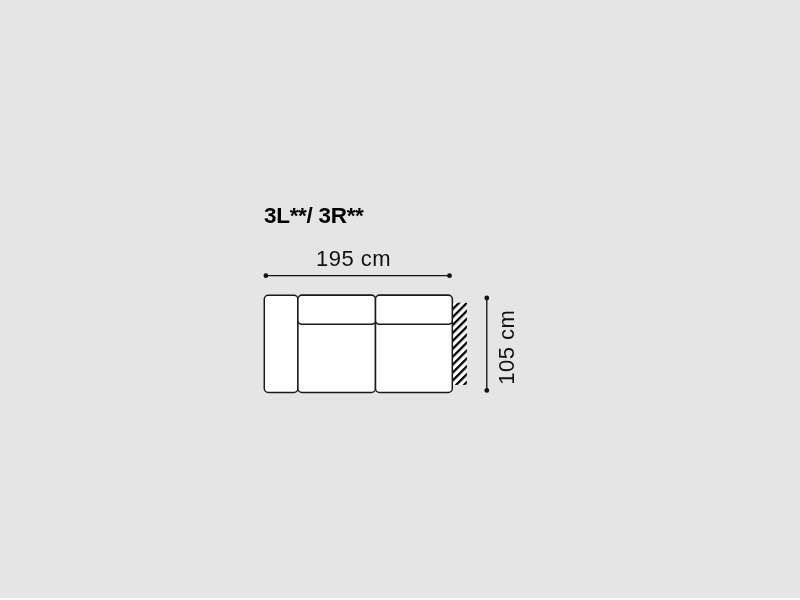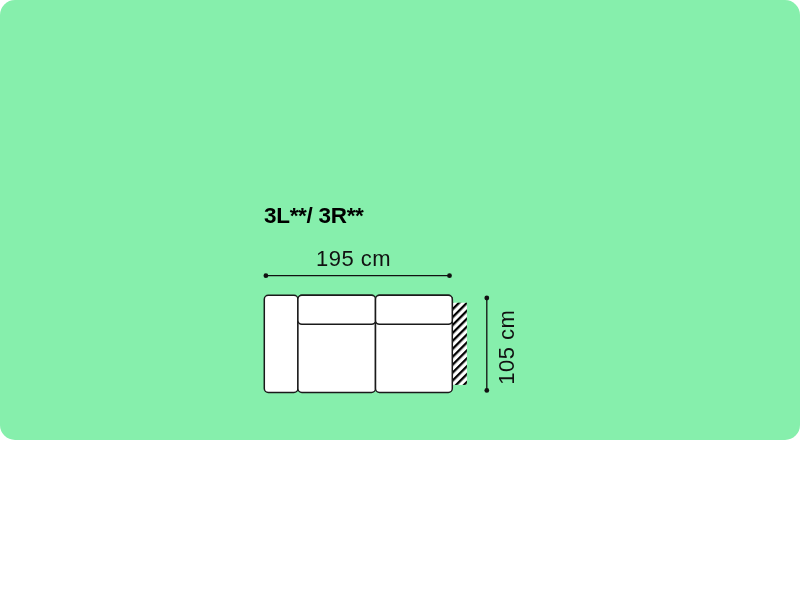--- a/index.html
+++ b/index.html
@@ -1,17 +1,17 @@
 <!DOCTYPE html>
 <html><head>
 <meta charset="utf-8">
 <style>
   html,body{margin:0;padding:0;background:#ffffff;}
-  .stage{position:relative;width:800px;height:440px;background:#86efac;overflow:hidden;
-         font-family:"Liberation Sans", sans-serif;border-radius:15px;}
+  .stage{position:relative;width:800px;height:598px;background:#e5e5e5;overflow:hidden;
+         font-family:"Liberation Sans", sans-serif;}
 </style>
 </head>
 <body>
 <div class="stage">
 <svg width="800" height="600" viewBox="0 0 800 600" xmlns="http://www.w3.org/2000/svg">
   <defs>
     <pattern id="hatch" patternUnits="userSpaceOnUse" width="5.6" height="5.6" patternTransform="rotate(-45)">
       <rect x="0" y="0" width="5.6" height="5.6" fill="#ffffff"></rect>
       <rect x="0" y="0" width="5.6" height="2.3" fill="#000000"></rect>
     </pattern>

